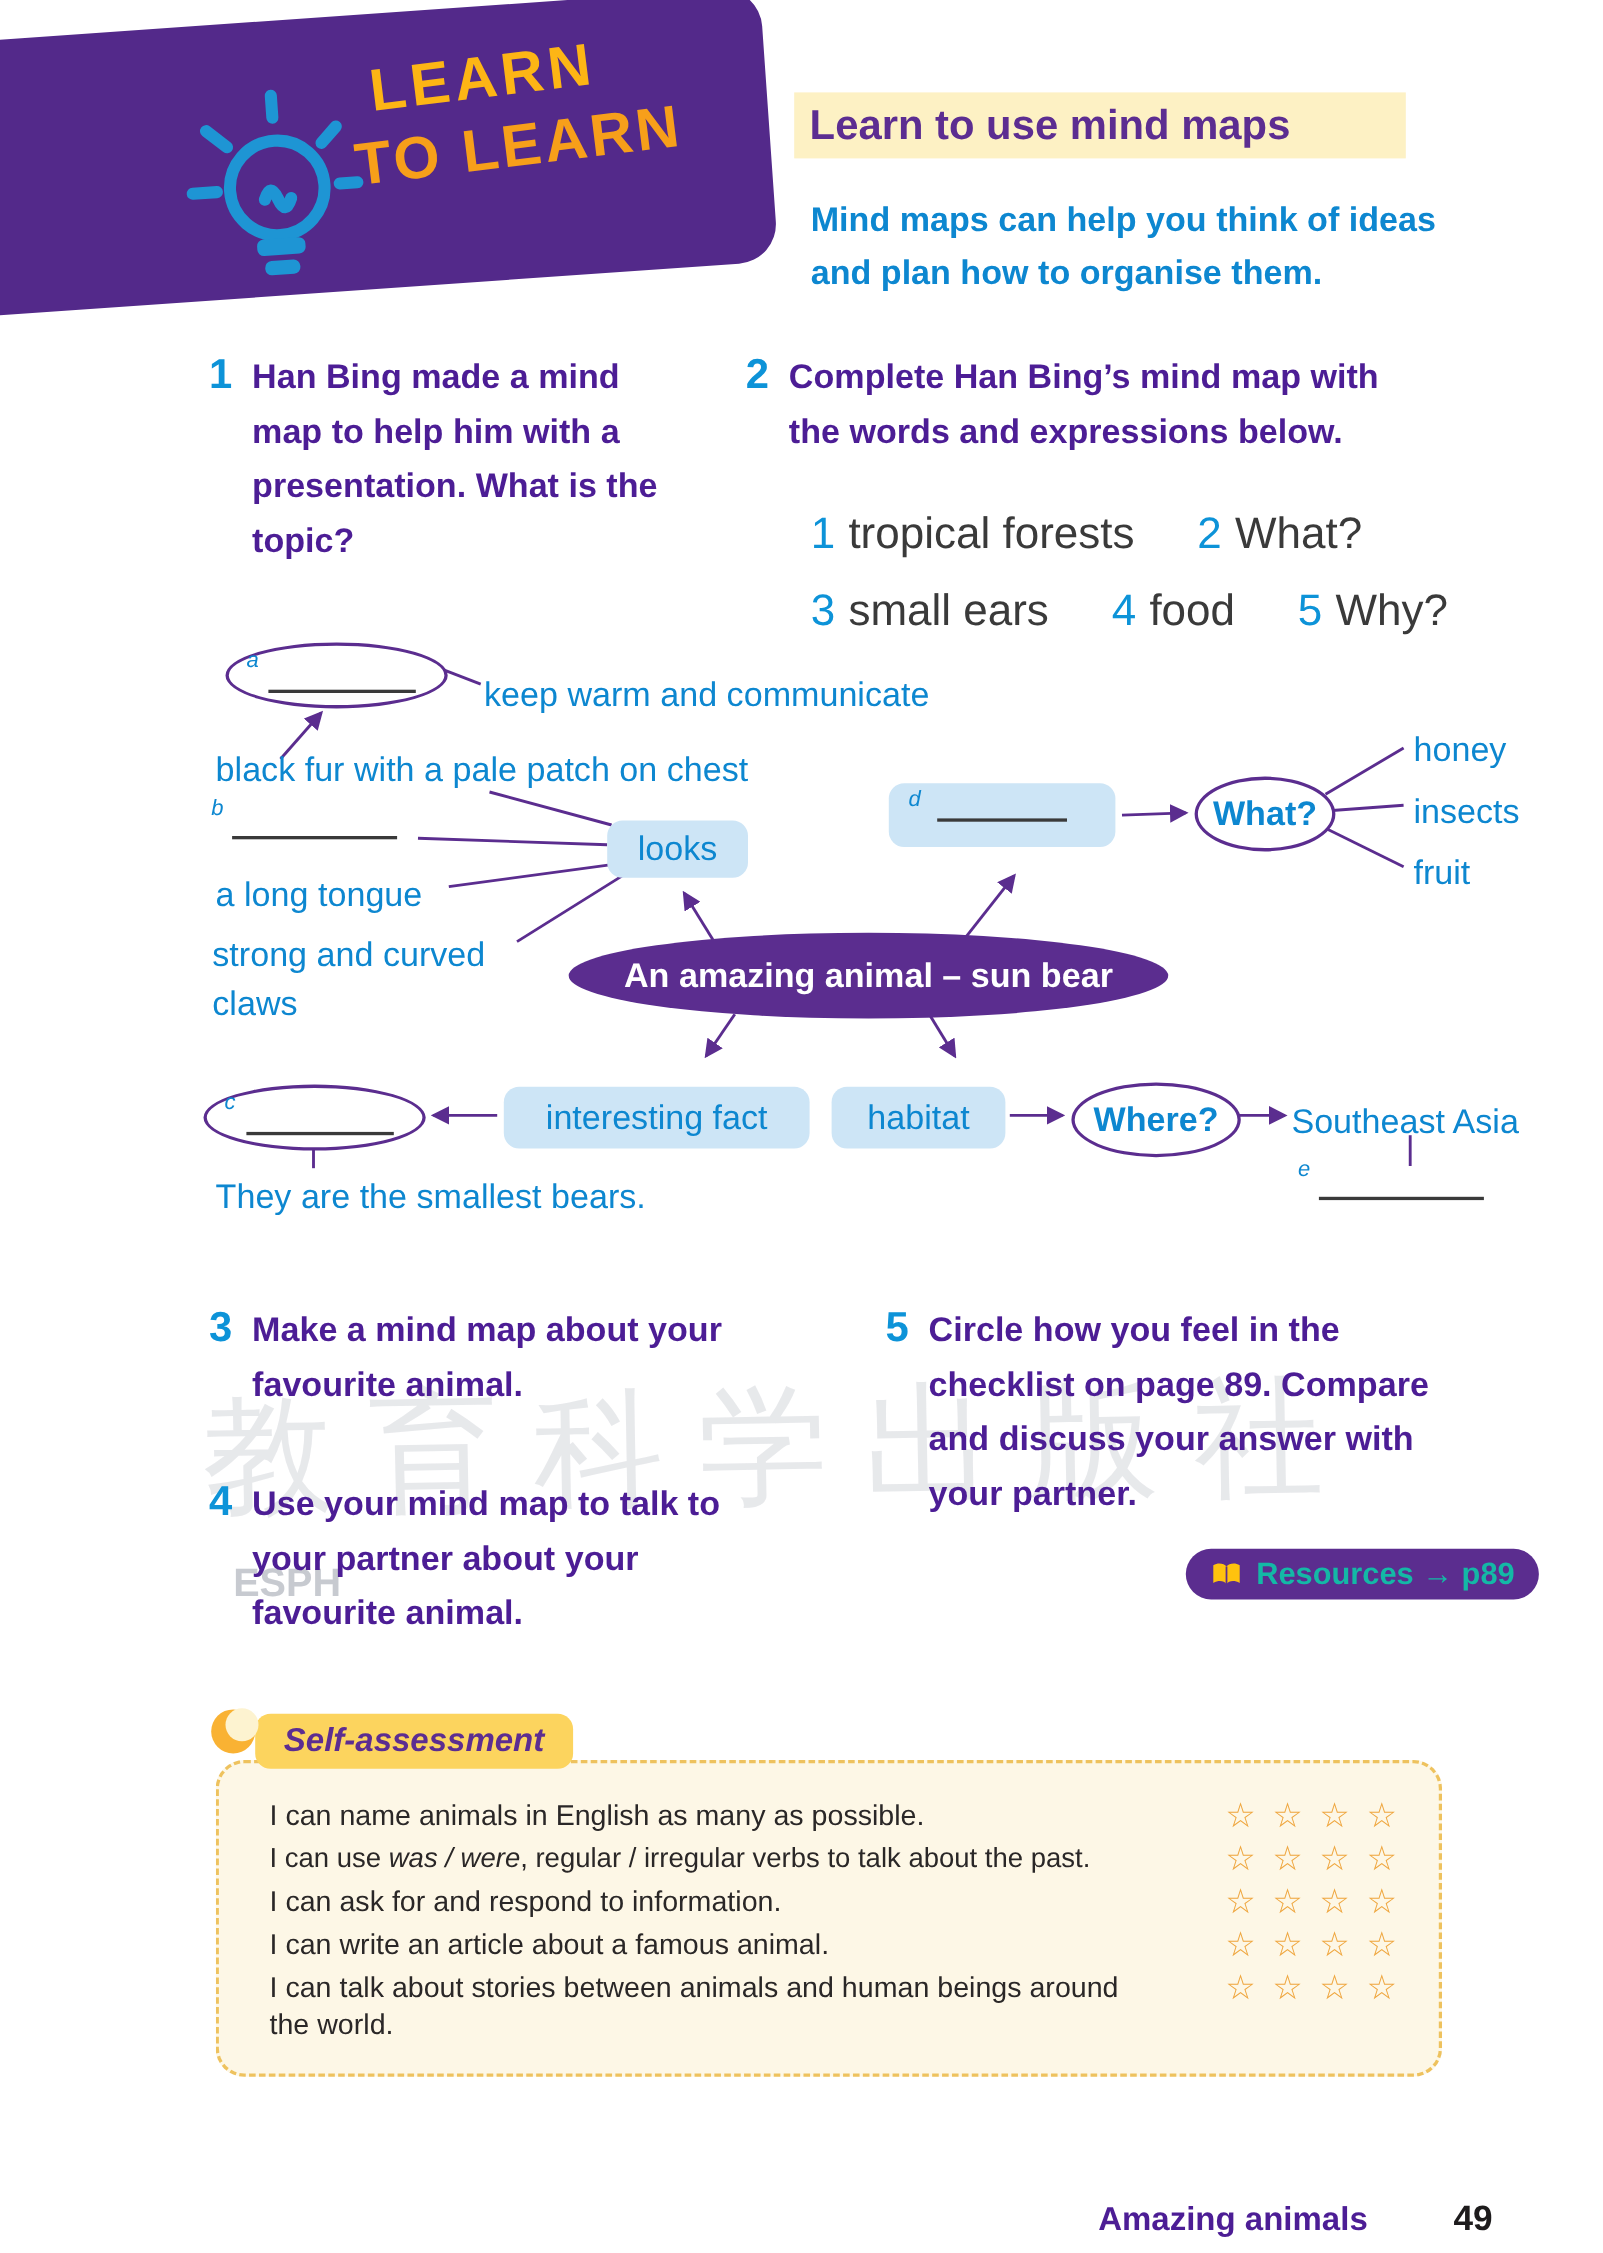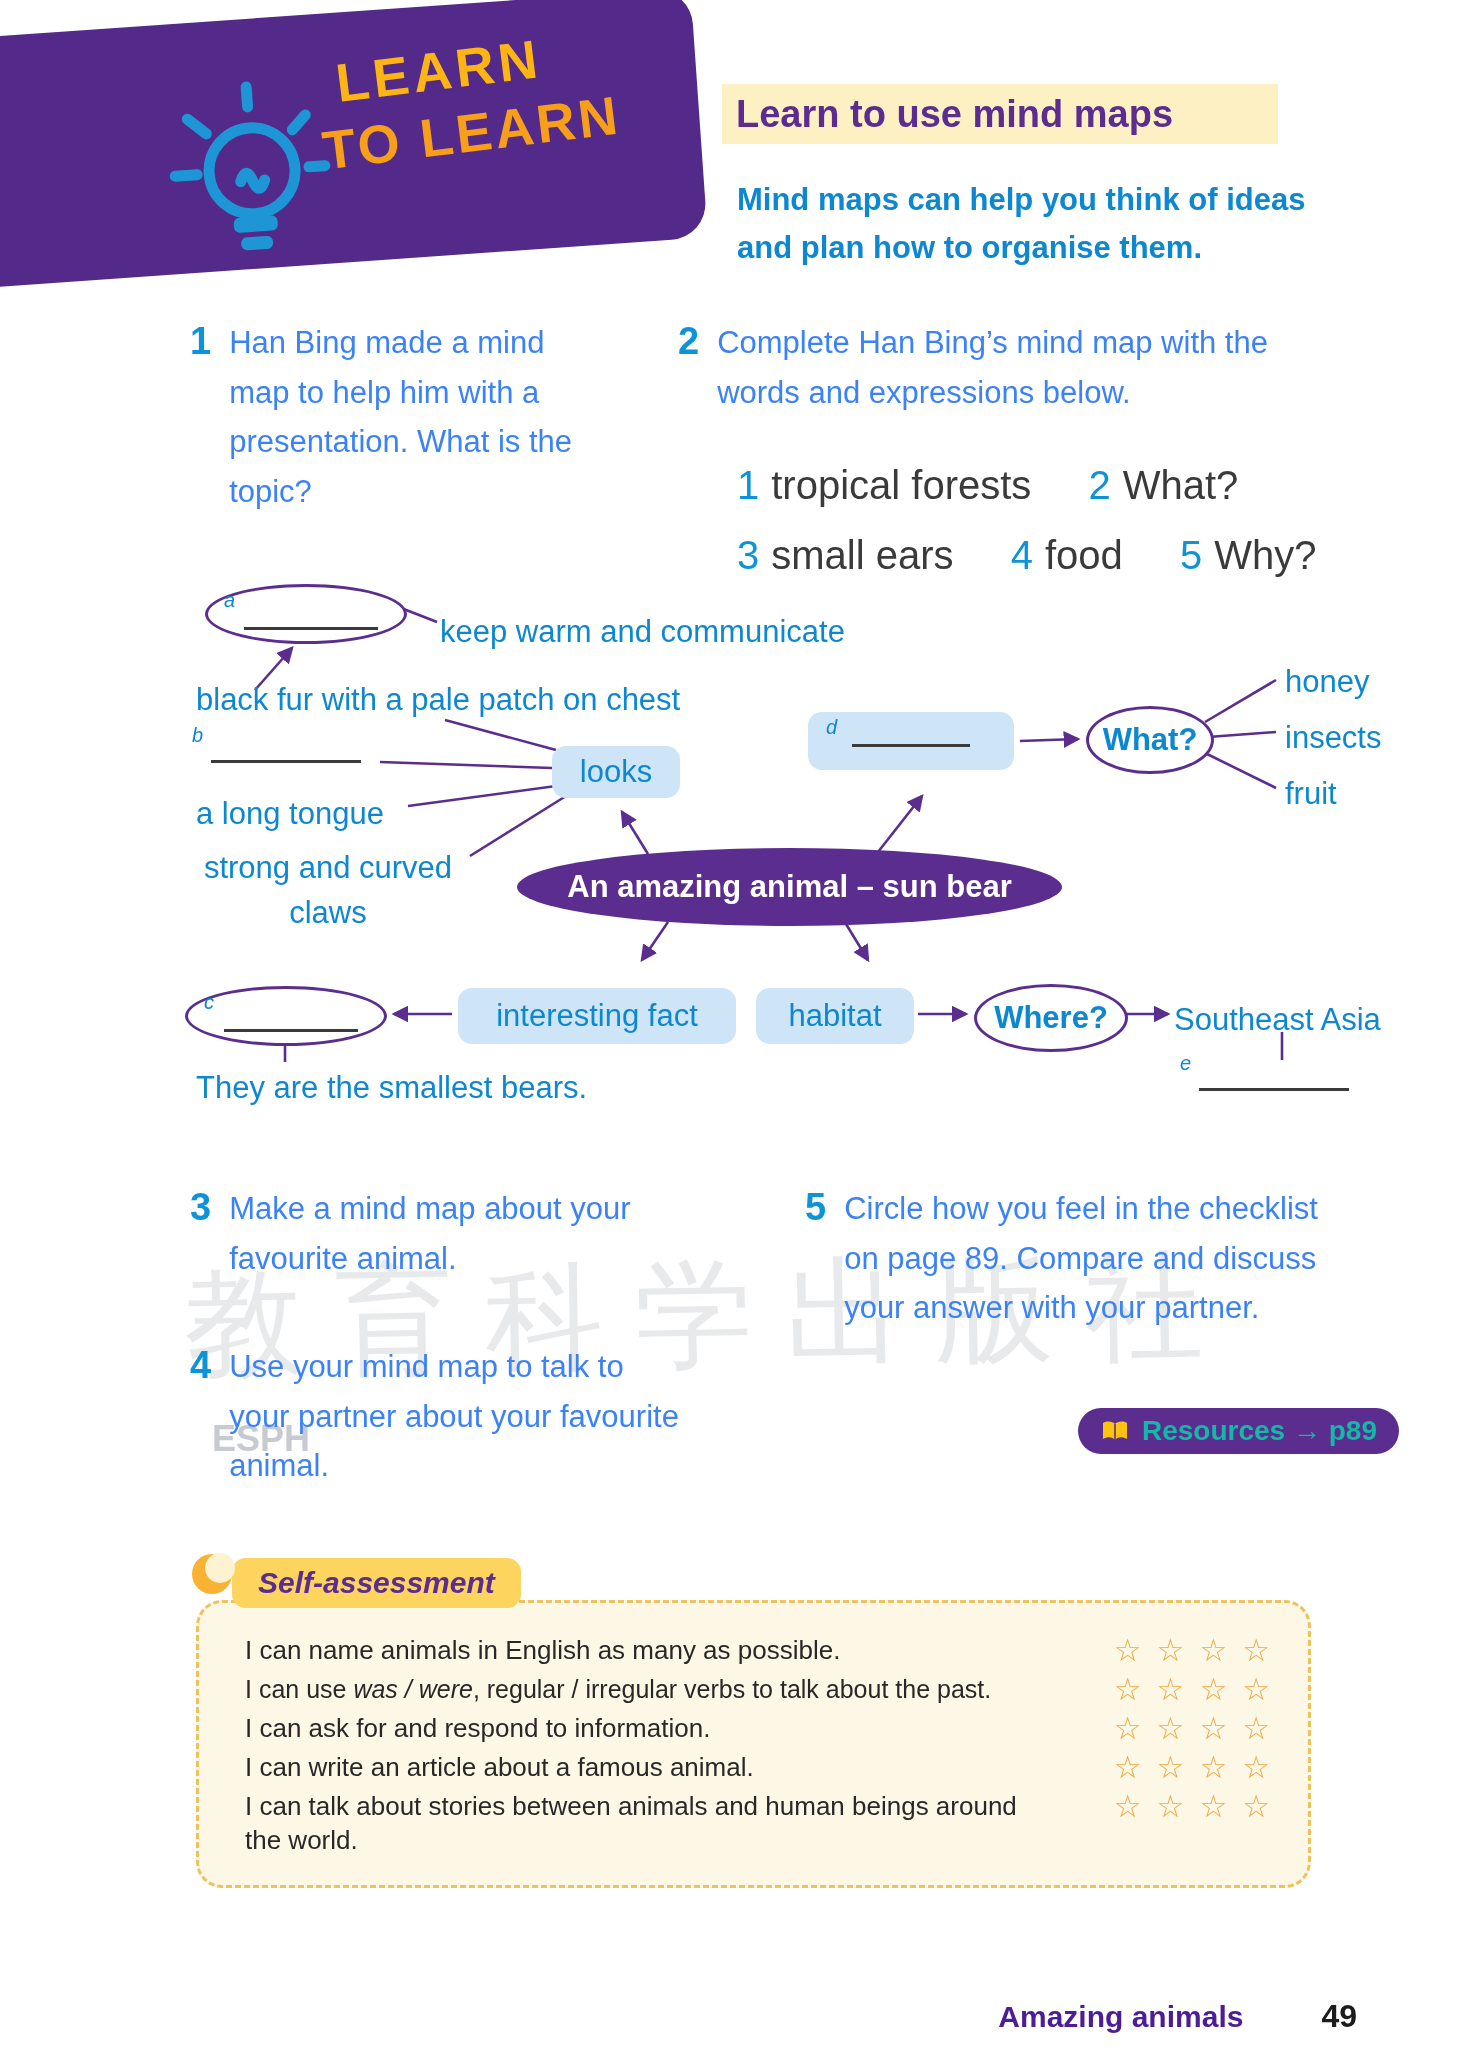--- a/index.html
+++ b/index.html
@@ -16,21 +16,21 @@
   .banner-l2{position:absolute;left:382px;top:98px;color:#f79f1a;font-size:54px;font-weight:bold;
     letter-spacing:3px;transform:rotate(-3deg);}
   
   .head-strip{position:absolute;left:722px;top:84px;width:556px;height:60px;background:#fdf1c4;}
   .head-title{position:absolute;left:14px;top:0;line-height:60px;color:#5c2d91;font-size:38px;font-weight:bold;}
   .subtitle{position:absolute;left:737px;top:176px;width:615px;color:#0d87d0;font-size:31px;
     font-weight:bold;line-height:1.55;}
   
   .task{position:absolute;display:flex;align-items:flex-start;}
   .tnum{color:#0d93d8;font-weight:bold;font-size:38px;margin-right:18px;line-height:1.25;}
-  .ttext{font-weight:normal;font-size:31px;color:#3b82f6;line-height:1.6;}
+  .ttext{font-weight:bold;font-size:31px;color:#4c1d95;line-height:1.6;}
   .wordlist{position:absolute;left:737px;top:450px;width:660px;font-size:40px;color:#3a3a3a;line-height:1.75;}
   .pair{margin-right:46px;white-space:nowrap;}
   .wnum{color:#0d93d8;margin-right:12px;}
   
   .connectors{position:absolute;left:0;top:0;width:1457px;height:2048px;pointer-events:none;}
   .mm-text{position:absolute;color:#0d87d0;font-size:31px;line-height:1.45;}
   .mm-node{position:absolute;background:#cde5f6;border-radius:14px;color:#0d87d0;font-size:31px;
     display:flex;align-items:center;justify-content:center;}
   .mm-oval{position:absolute;border:3px solid #5b2d8f;border-radius:50%;background:#fff;}
   .mm-oval-line{position:absolute;left:36px;right:26px;bottom:11px;border-bottom:3px solid #3a3a3a;}
@@ -160,21 +160,21 @@
   <div class="mm-text" style="left:196px;top:678px;">black fur with a pale patch on chest</div>
 
   <div class="mm-blank" style="left:192px;top:736px;">
     <span class="blet2">b</span>
     <span class="uline" style="width:150px;"></span>
   </div>
 
   <div class="mm-node" style="left:552px;top:746px;width:128px;height:52px;">looks</div>
 
   <div class="mm-text" style="left:196px;top:792px;">a long tongue</div>
-  <div class="mm-text" style="left:193px;top:846px;width:270px;text-align:center;">strong and curved claws</div>
+  <div class="mm-text" style="left:193px;top:846px;width:270px;">strong and curved claws</div>
 
   <div class="mm-node" style="left:808px;top:712px;width:206px;height:58px;justify-content:flex-start;">
     <span class="blet" style="top:4px;left:18px;">d</span>
     <span class="dline" style="margin-left:44px;"></span>
   </div>
 
   <div class="mm-q" style="left:1086px;top:706px;width:122px;height:62px;">What?</div>
 
   <div class="mm-text" style="left:1285px;top:660px;">honey</div>
   <div class="mm-text" style="left:1285px;top:716px;">insects</div>

